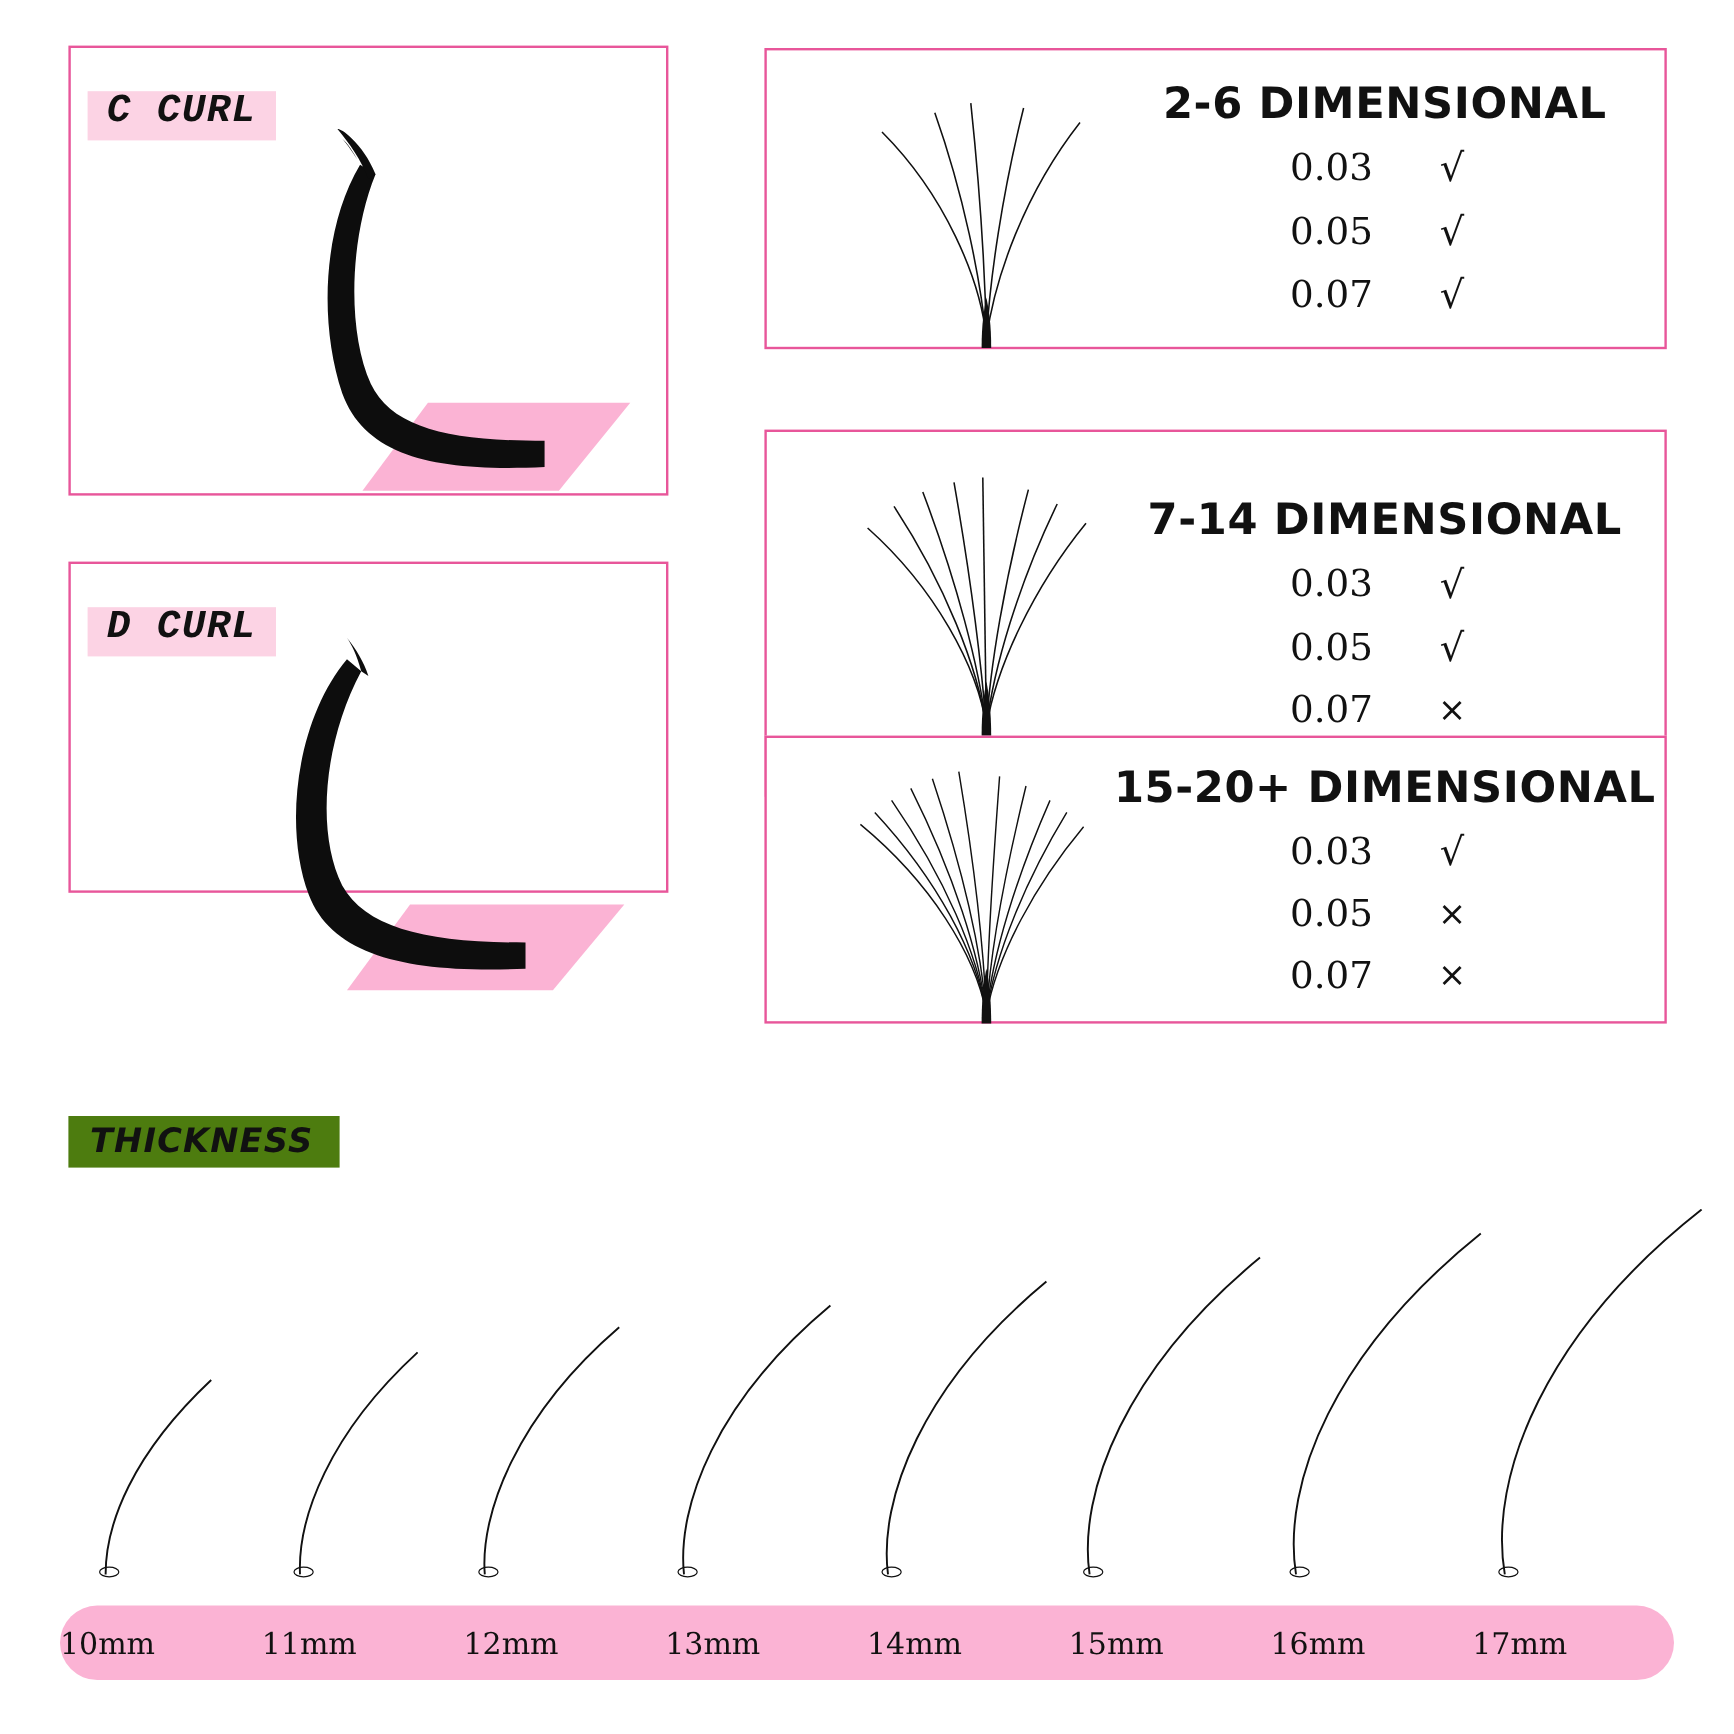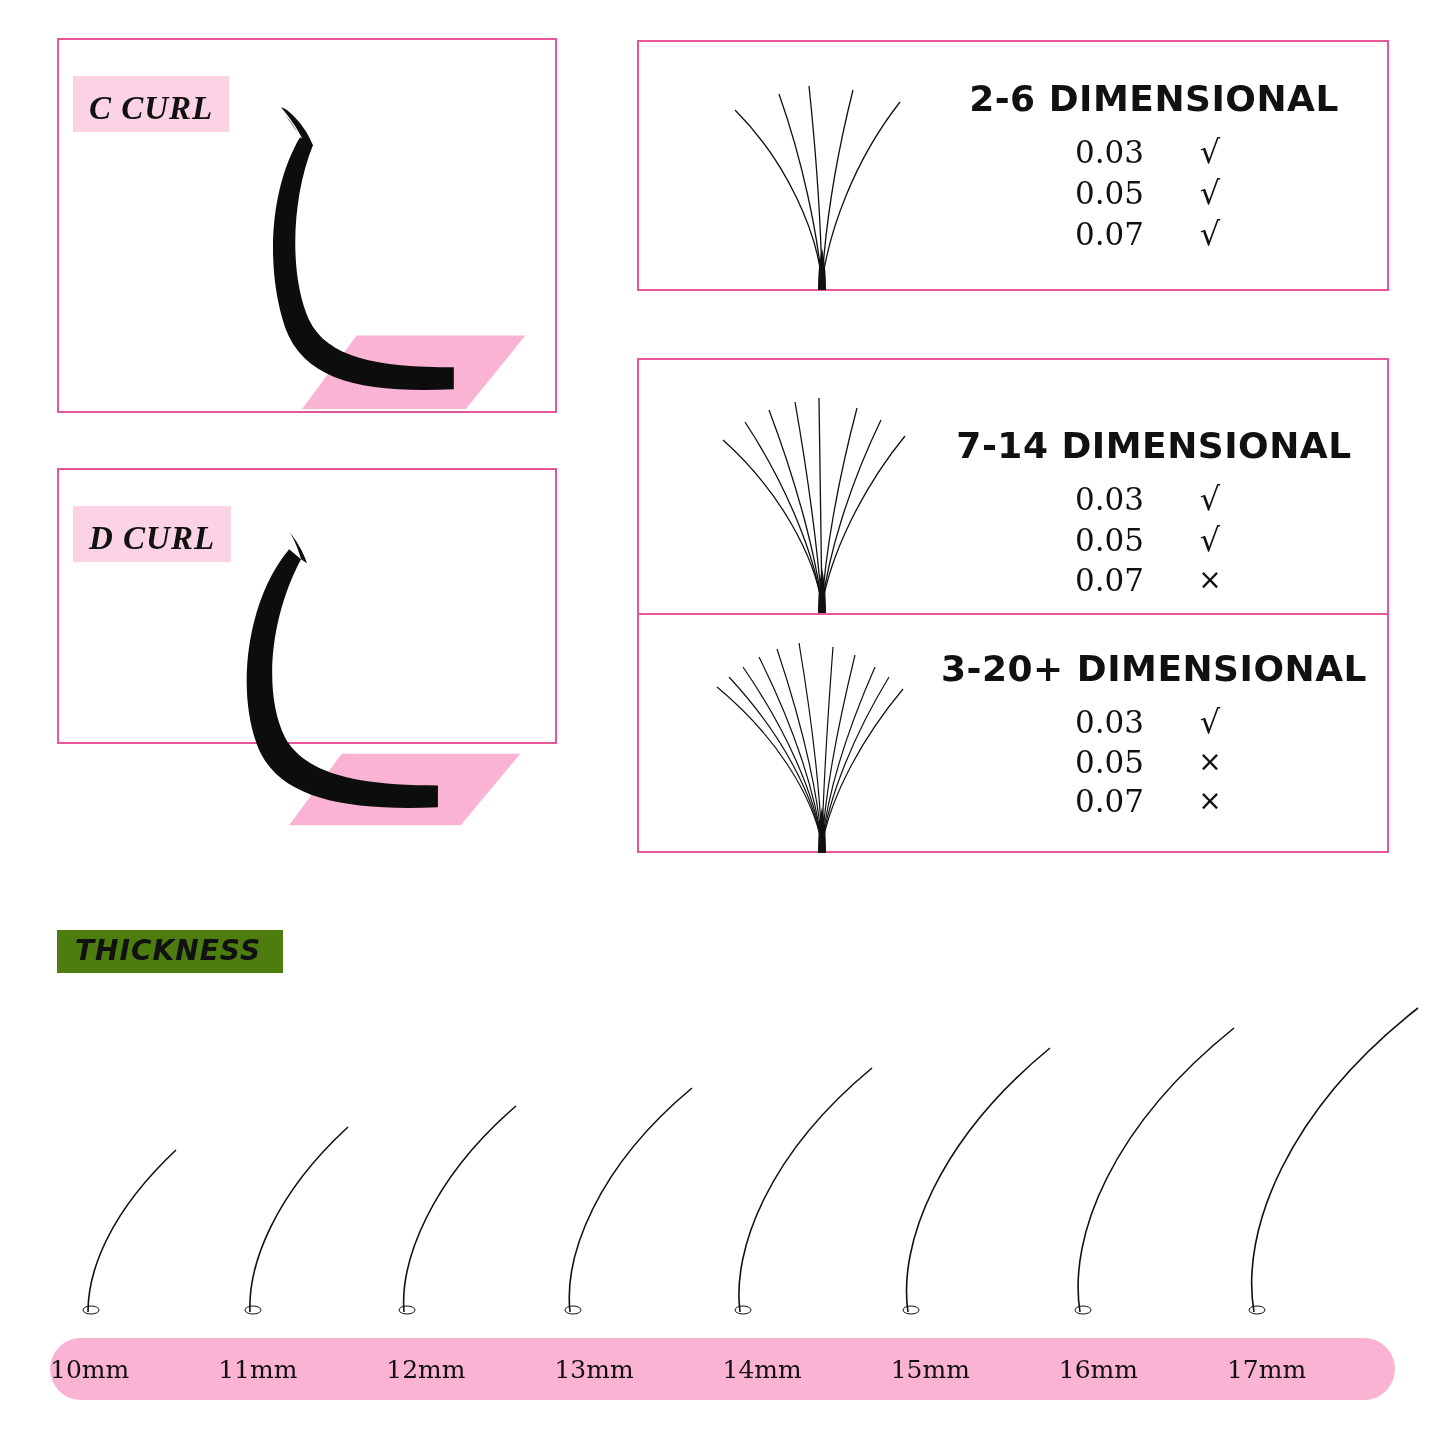--- a/index.html
+++ b/index.html
@@ -26,22 +26,22 @@
   
   .curl-panel { left: 57px; width: 500px; }
   #c-curl-panel { top: 38px; height: 375px; }
   #d-curl-panel { top: 468px; height: 276px; }
 
   .curl-label {
     position: absolute;
     top: 36px;
     left: 14px;
     background: #fcd3e4;
-    padding: 15px 16px 6px 16px;
-    font-family: Liberation Serif, serif;
+    padding: 0 16px 6px 16px;
+    font-family: Liberation Mono, monospace;
     font-weight: 700;
     font-style: italic;
     font-size: 33px;
     letter-spacing: 1px;
     color: #111111;
     line-height: 1.05;
   }
 
   .curl-art {
     position: absolute;
@@ -78,21 +78,21 @@
     font-weight: 700;
     font-size: 36px;
     letter-spacing: 0.5px;
     color: #111111;
     margin-bottom: 14px;
     white-space: nowrap;
   }
   .dim-rows {
     display: flex;
     flex-direction: column;
-    gap: 3px;
+    gap: 15px;
     justify-content: flex-end;
   }
   .dim-row {
     display: flex;
     align-items: center;
     font-family: "DejaVu Serif", serif;
     font-size: 31px;
     color: #111111;
   }
   .dim-val {
@@ -250,21 +250,21 @@
       <path d="M165,230 C163,180 156,112 142,28"></path>
       <path d="M165,230 C166,180 170,112 176,32"></path>
       <path d="M165,230 C168,180 180,114 198,40"></path>
       <path d="M165,230 C170,180 190,116 218,52"></path>
       <path d="M165,230 C172,180 198,118 232,62"></path>
       <path d="M165,230 C174,180 206,122 246,74"></path>
     </g>
     <path d="M161,238 C161,216 163,202 165,192 C167,202 169,216 169,238 Z" fill="#111111"></path>
   </svg>
   <div class="dim-text">
-    <div class="dim-title">3-20+ DIMENSIONAL</div>
+    <div class="dim-title">15-20+ DIMENSIONAL</div>
     <div class="dim-rows">
       <div class="dim-row">
         <span class="dim-val">0.03</span>
         <span class="dim-mark mark-yes">√</span>
       </div>
       <div class="dim-row">
         <span class="dim-val">0.05</span>
         <span class="dim-mark mark-no">×</span>
       </div>
       <div class="dim-row">

